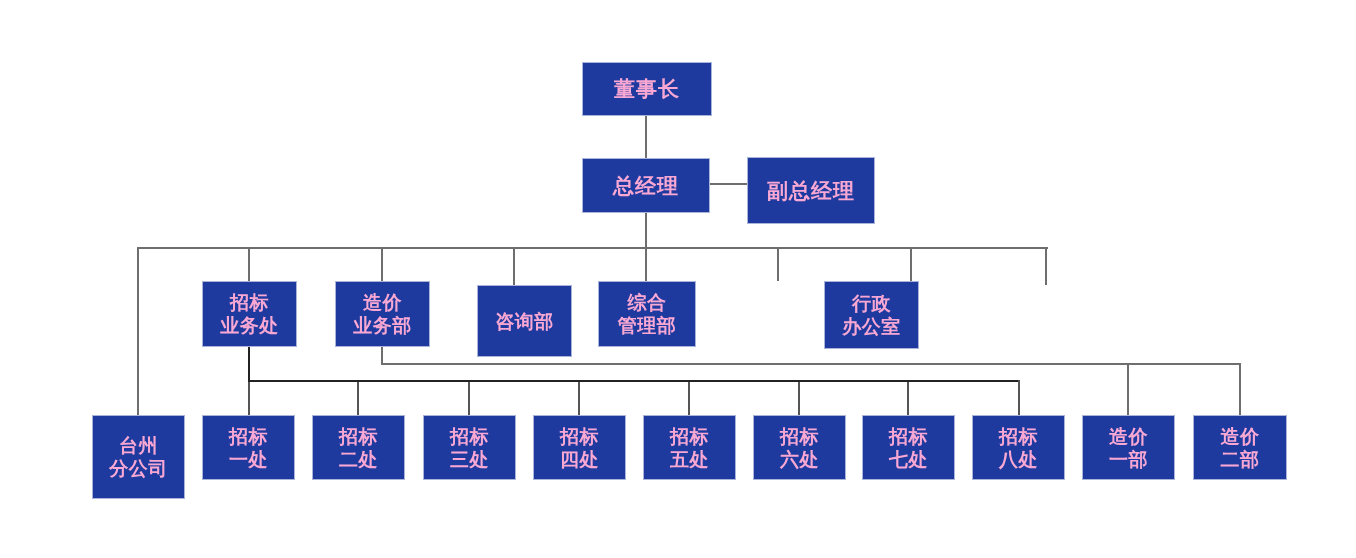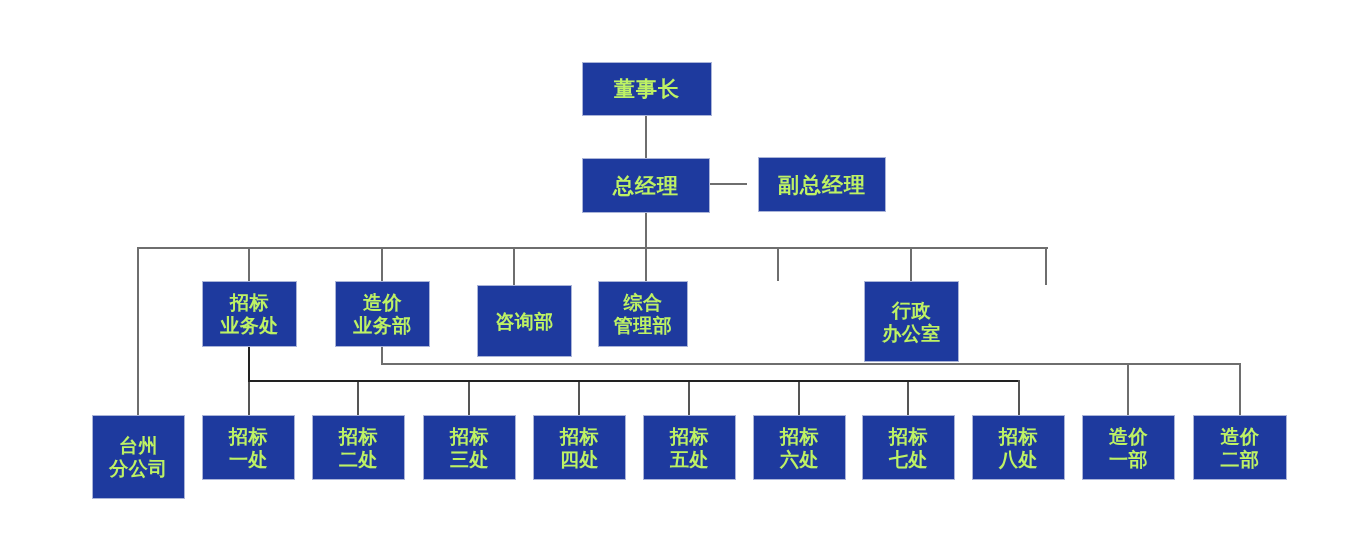--- a/index.html
+++ b/index.html
@@ -7,21 +7,21 @@
     position:relative;
     width:1356px;height:558px;
     background:#ffffff;
     font-family:"Liberation Sans","DejaVu Sans",sans-serif;
     overflow:hidden;
   }
   .node{
     position:absolute;
     background:#1e3a9e;
     border:1px solid #aab4d8;
-    color:#bef264;
+    color:#f9a8d4;
     font-weight:bold;
     display:flex;
     align-items:center;
     justify-content:center;
     text-align:center;
     white-space:pre-line;
     box-sizing:border-box;
   }
   .lv12{font-size:21px;letter-spacing:1px;}
   .lv34{font-size:19px;line-height:23px;letter-spacing:0.5px;}
@@ -65,30 +65,30 @@
   <div class="line v mid" style="left:1018px;top:380px;height:35px;"></div>
 
   <div class="line v" style="left:381px;top:347px;height:18px;"></div>
   <div class="line h" style="left:381px;top:363px;width:860px;"></div>
   <div class="line v" style="left:1127px;top:363px;height:52px;"></div>
   <div class="line v" style="left:1239px;top:363px;height:52px;"></div>
 
   <div class="node lv12" style="left:582px;top:62px;width:130px;height:54px;">董事长</div>
 
   <div class="node lv12" style="left:582px;top:158px;width:128px;height:55px;">总经理</div>
-  <div class="node lv12" style="left:747px;top:157px;width:128px;height:55px;margin-left:11px;">副总经理</div>
+  <div class="node lv12" style="left:747px;top:157px;width:128px;height:67px;">副总经理</div>
 
   <div class="node lv34" style="left:202px;top:281px;width:95px;height:66px;">招标
 业务处</div>
   <div class="node lv34" style="left:335px;top:281px;width:95px;height:66px;">造价
 业务部</div>
   <div class="node lv34" style="left:477px;top:285px;width:95px;height:72px;">咨询部</div>
-  <div class="node lv34" style="left:598px;top:281px;width:90px;height:66px;">综合
+  <div class="node lv34" style="left:598px;top:281px;width:98px;height:66px;">综合
 管理部</div>
-  <div class="node lv34" style="left:864px;top:281px;width:95px;height:81px;">行政
+  <div class="node lv34" style="left:824px;top:281px;width:95px;height:68px;">行政
 办公室</div>
 
   <div class="node lv34" style="left:92px;top:415px;width:93px;height:84px;">台州
 分公司</div>
   <div class="node lv34" style="left:202px;top:415px;width:93px;height:65px;">招标
 一处</div>
   <div class="node lv34" style="left:312px;top:415px;width:93px;height:65px;">招标
 二处</div>
   <div class="node lv34" style="left:423px;top:415px;width:93px;height:65px;">招标
 三处</div>

